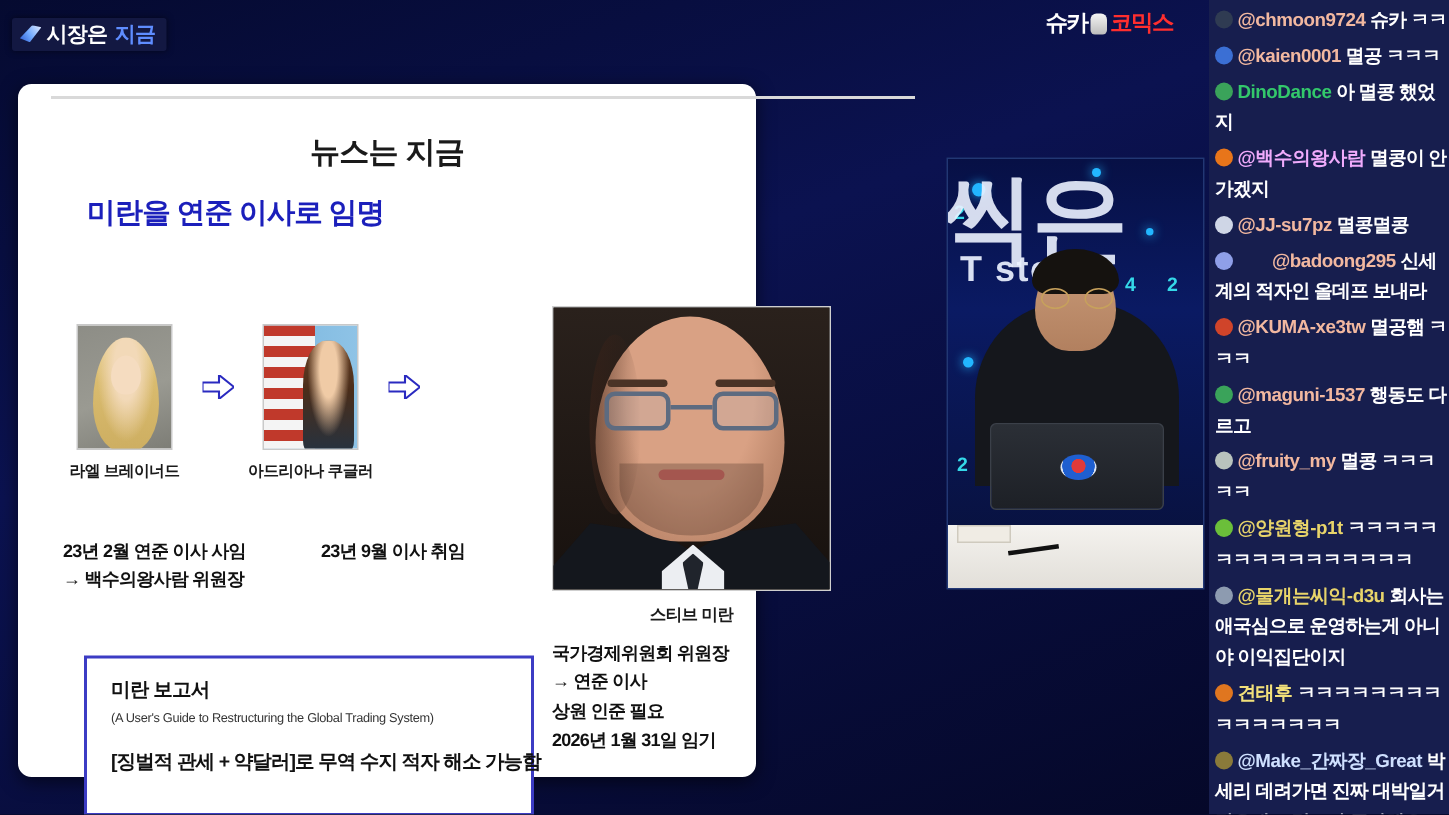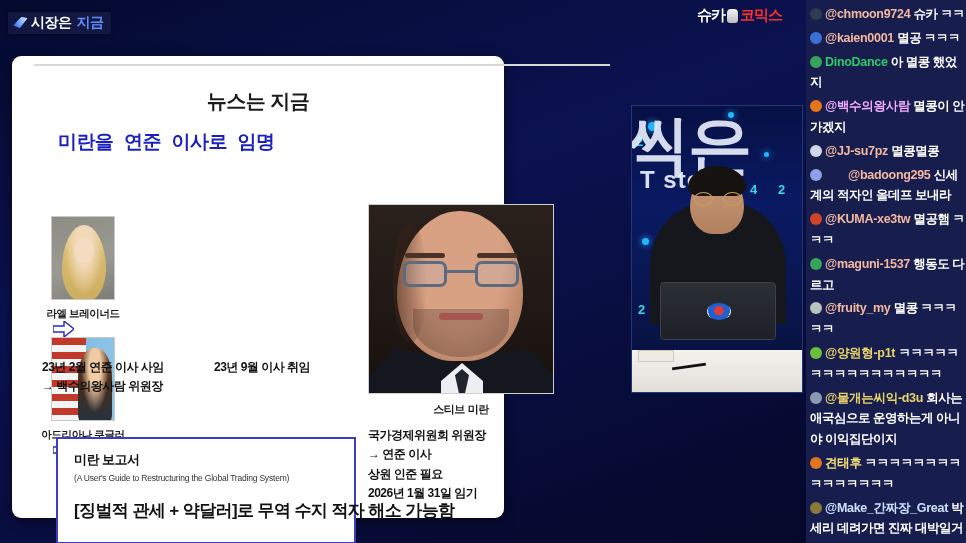--- a/index.html
+++ b/index.html
@@ -48,27 +48,27 @@
   #slide-top-rule {
     position:absolute; left:22px; top:8px; width:576px; height:2px;
     background:#d9d9d9;
   }
   #slide-heading {
     text-align:center; font-size:20px; color:#1a1a1a;
     font-weight:600; margin-top:16px; letter-spacing:-.5px;
   }
   #slide-subheading {
     font-size:19px; color:#1b1fbb; font-weight:bold;
-    margin:14px 0 0 26px; letter-spacing:-.6px;font-family:Liberation Mono, monospace;
+    margin:14px 0 0 26px; letter-spacing:-.6px;
   }
 
   
   #people-row {
     position:absolute; left:30px; top:160px; width:330px; height:135px;
-    display:flex; align-items:flex-start;flex-direction:column;
+    display:flex; align-items:flex-start;
   }
   .person { width:82px; display:flex; flex-direction:column; align-items:center; }
   .portrait {
     width:64px; height:84px; border:1px solid #c9c9c9;
     background:#8b8b84; overflow:hidden; position:relative;
   }
   
   .p-brainard { background:linear-gradient(160deg,#8d8d86 0%,#9a9a92 55%,#7d7d76 100%); }
   .p-brainard::before {
     content:""; position:absolute; left:10px; top:8px; width:44px; height:76px;
@@ -186,21 +186,21 @@
     position:absolute; left:44px; top:381px; width:300px; height:107px;
     border:2px solid #3c3cc4; background:#ffffff; padding:12px 14px 0 16px;
   }
   #report-title {
     font-size:13px; color:#111; font-weight:bold; letter-spacing:-.5px;
   }
   #report-subtitle {
     margin-top:4px; font-size:8.5px; color:#333; letter-spacing:-.2px;
   }
   #report-note {
-    margin-top:16px; font-size:17px; color:#111; font-weight:bold;
+    margin-top:16px; font-size:13px; color:#111; font-weight:bold;
     letter-spacing:-.6px; white-space:nowrap;
   }
 
   
   #cam {
     position:absolute; left:631px; top:105px; width:172px; height:288px;
     overflow:hidden; border:1px solid rgba(90,140,255,.35);
     background:#050a2a;
   }
   #cam .cam-bg { position:absolute; inset:0;

